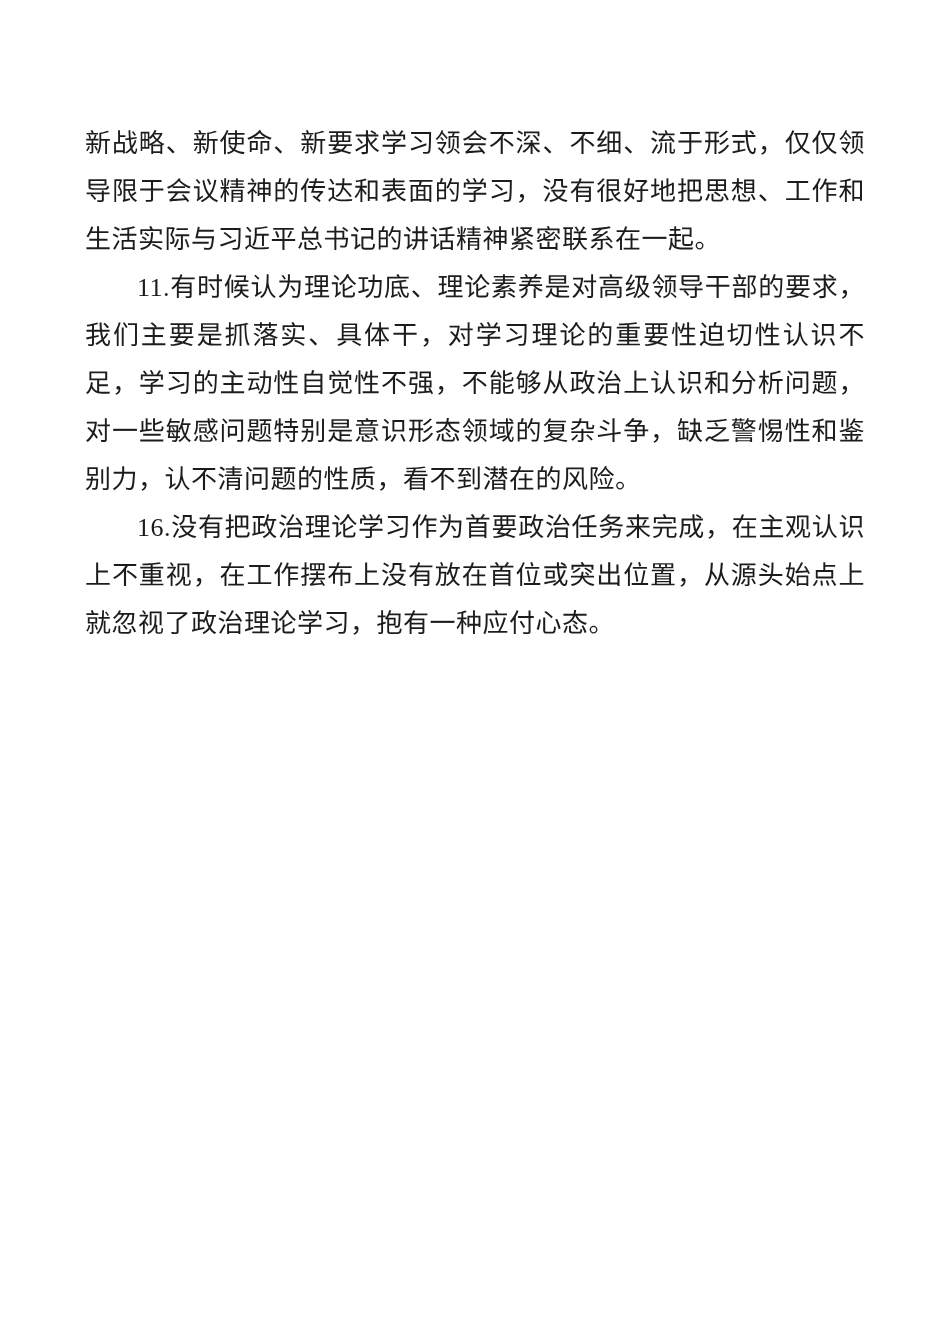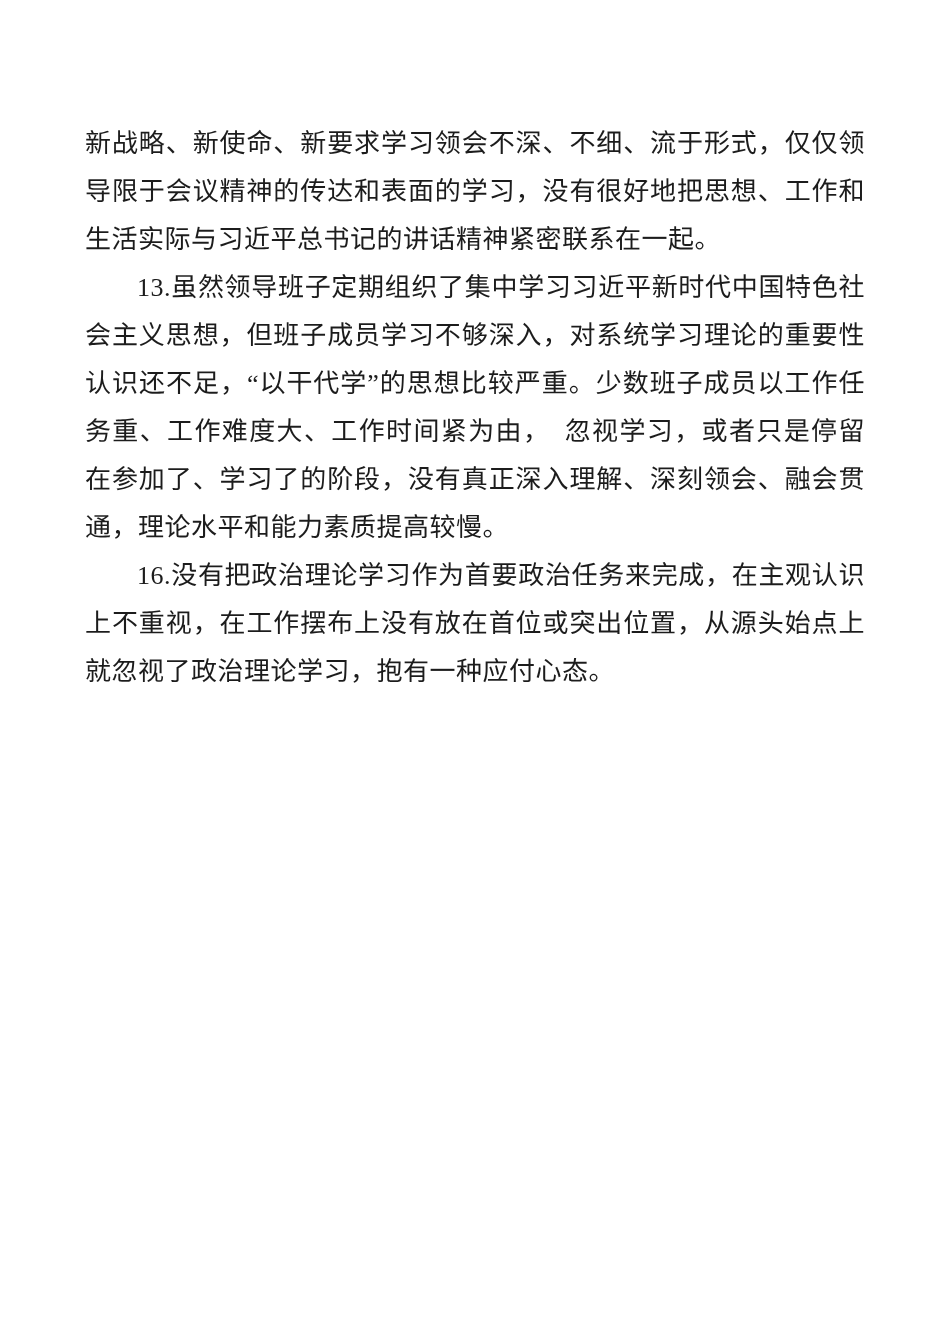--- a/index.html
+++ b/index.html
@@ -36,16 +36,16 @@
   .para.indent {
     text-indent: 2em;
   }
 </style>
 </head>
 <body>
 
 <div class="page">
   <div class="doc-body">
     <p class="para">新战略、新使命、新要求学习领会不深、不细、流于形式，仅仅领导限于会议精神的传达和表面的学习，没有很好地把思想、工作和生活实际与习近平总书记的讲话精神紧密联系在一起。</p>
-    <p class="para indent">13.虽然领导班子定期组织了集中学习习近平新时代中国特色社会主义思想，但班子成员学习不够深入，对系统学习理论的重要性认识还不足，“以干代学”的思想比较严重。少数班子成员以工作任务重、工作难度大、工作时间紧为由，　忽视学习，或者只是停留在参加了、学习了的阶段，没有真正深入理解、深刻领会、融会贯通，理论水平和能力素质提高较慢。</p>
+    <p class="para indent">11.有时候认为理论功底、理论素养是对高级领导干部的要求，我们主要是抓落实、具体干，对学习理论的重要性迫切性认识不足，学习的主动性自觉性不强，不能够从政治上认识和分析问题，对一些敏感问题特别是意识形态领域的复杂斗争，缺乏警惕性和鉴别力，认不清问题的性质，看不到潜在的风险。</p>
     <p class="para indent">16.没有把政治理论学习作为首要政治任务来完成，在主观认识上不重视，在工作摆布上没有放在首位或突出位置，从源头始点上就忽视了政治理论学习，抱有一种应付心态。</p>
   </div>
 </div>
 
 </body></html>

